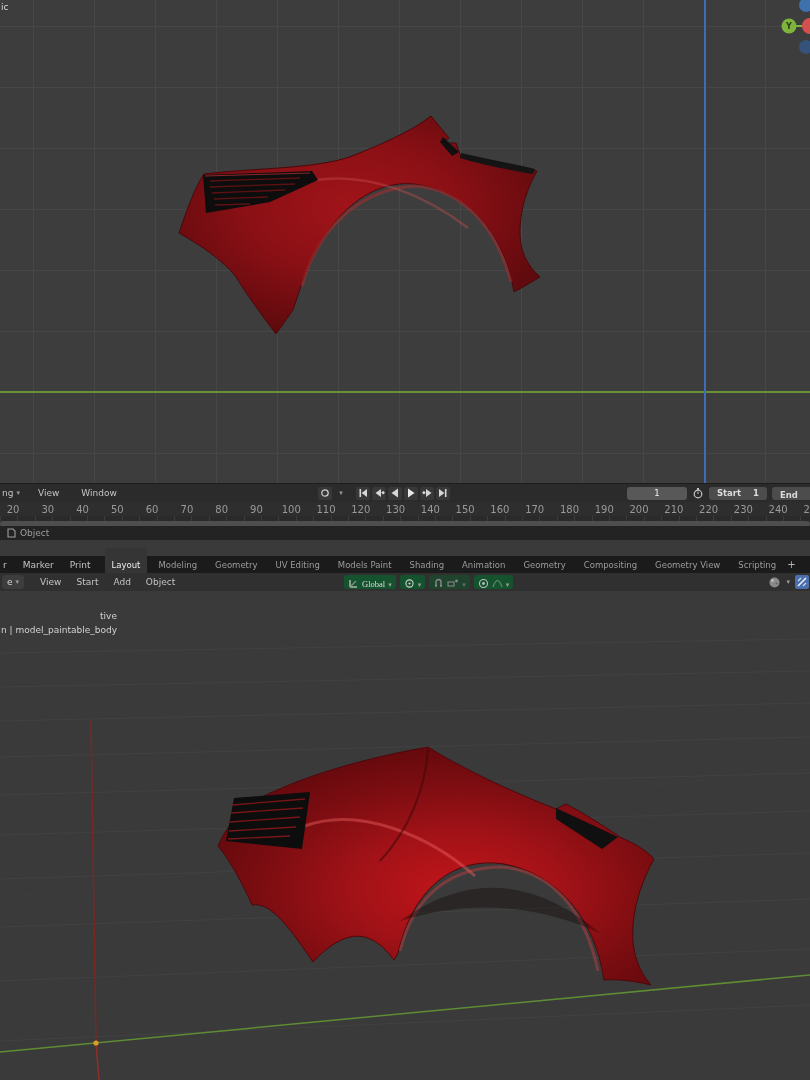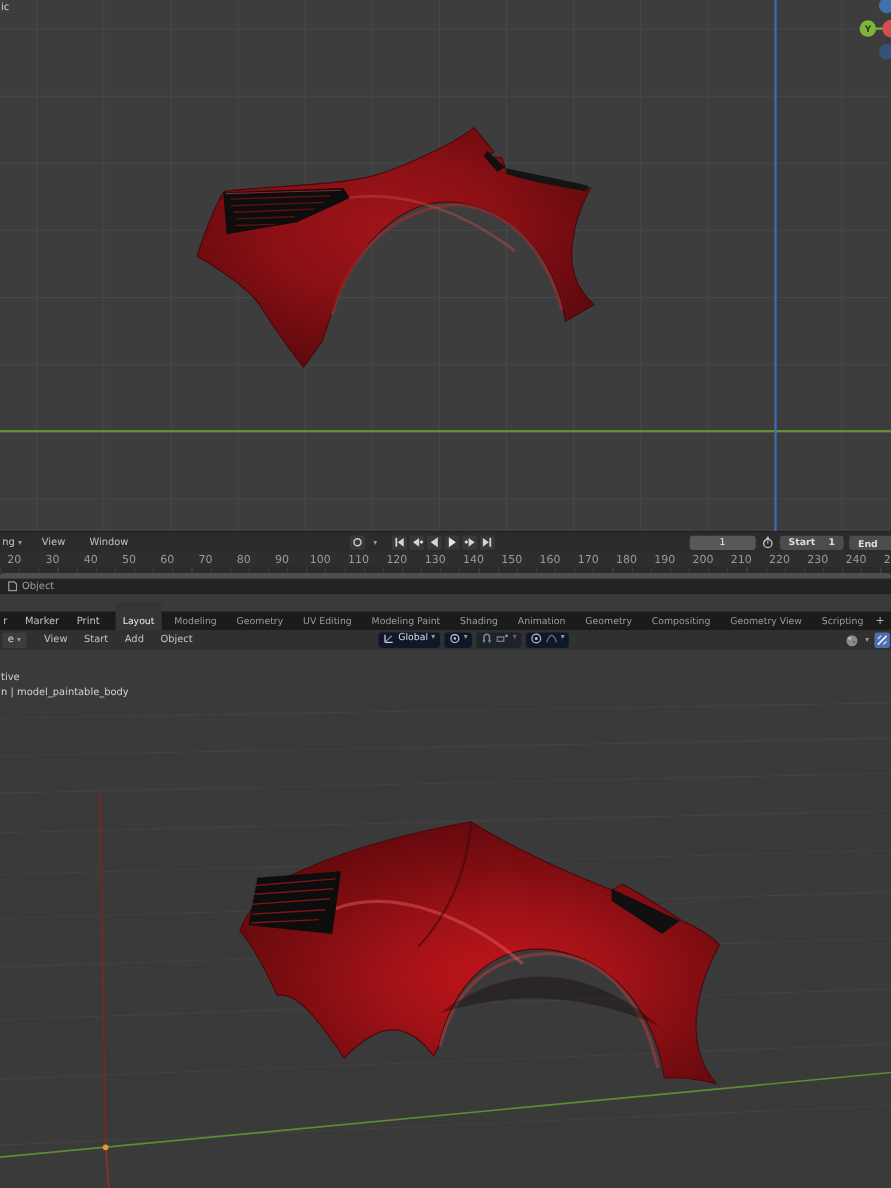--- a/index.html
+++ b/index.html
@@ -52,28 +52,28 @@
   #ws-tabs{display:flex;align-items:center;gap:4px;margin-left:14px;}
   .ws-tab{color:#9b9b9b;font-size:8.5px;padding:12px 7px;border-radius:3px;}
   .ws-tab.active{background:#353535;color:#ececec;}
   #ws-add{color:#b5b5b5;font-size:10px;padding:0 4px;}
 
   
   #tool-header{position:absolute;left:0;top:573px;width:810px;height:18px;background:#303030;}
   #th-left{position:absolute;left:0;top:0;height:18px;display:flex;align-items:center;gap:16px;padding-left:2px;}
   #mode-pill{display:flex;align-items:center;gap:3px;background:#3d3d3d;border-radius:3px;height:14px;padding:0 5px;color:#d5d5d5;font-size:9px;}
   #th-mid{position:absolute;left:344px;top:2px;height:14px;display:flex;align-items:center;gap:4px;}
-  .th-group{display:flex;align-items:flex-start;gap:3px;background:#0f172a;border-radius:3px;height:14px;padding:0 4px;}
+  .th-group{display:flex;align-items:flex-end;gap:3px;background:#14532d;border-radius:3px;height:14px;padding:0 4px;font-family:Liberation Serif, serif;}
   .th-group.dim{opacity:.55;}
   .th-label{color:#dcdcdc;font-size:8.5px;}
   #th-right{position:absolute;right:1px;top:2px;height:14px;display:flex;align-items:center;gap:5px;}
   #xray-toggle{width:14px;height:14px;background:#4b6eae;border-radius:2px;display:flex;align-items:center;justify-content:center;}
 
   
-  #lower-viewport{position:absolute;left:0;top:591px;width:810px;height:489px;background:#3a3a3a;}
+  #lower-viewport{position:absolute;left:0;top:591px;width:810px;height:489px;background:#3a3a3a;text-align:right;}
   #lower-overlay{position:absolute;left:1px;top:18px;color:#d2d2d2;font-size:9px;line-height:14px;}
 </style>
 </head>
 <body>
 <div id="screen">
 
 <div id="upper-viewport">
   <div id="axis-green-upper"></div>
   <div id="axis-blue-upper"></div>
 
@@ -209,21 +209,21 @@
     <span id="top-menus" style="display:flex;gap:16px;">
           <span class="menu-item">Marker</span>
           <span class="menu-item">Print</span>
         </span>
   </div>
   <div id="ws-tabs">
         <span class="ws-tab active">Layout</span>
         <span class="ws-tab">Modeling</span>
         <span class="ws-tab">Geometry</span>
         <span class="ws-tab">UV Editing</span>
-        <span class="ws-tab">Modeling Paint</span>
+        <span class="ws-tab">Models Paint</span>
         <span class="ws-tab">Shading</span>
         <span class="ws-tab">Animation</span>
         <span class="ws-tab">Geometry</span>
         <span class="ws-tab">Compositing</span>
         <span class="ws-tab">Geometry View</span>
         <span class="ws-tab">Scripting</span>
       </div>
   <span id="ws-add">+</span>
 </div>
 

